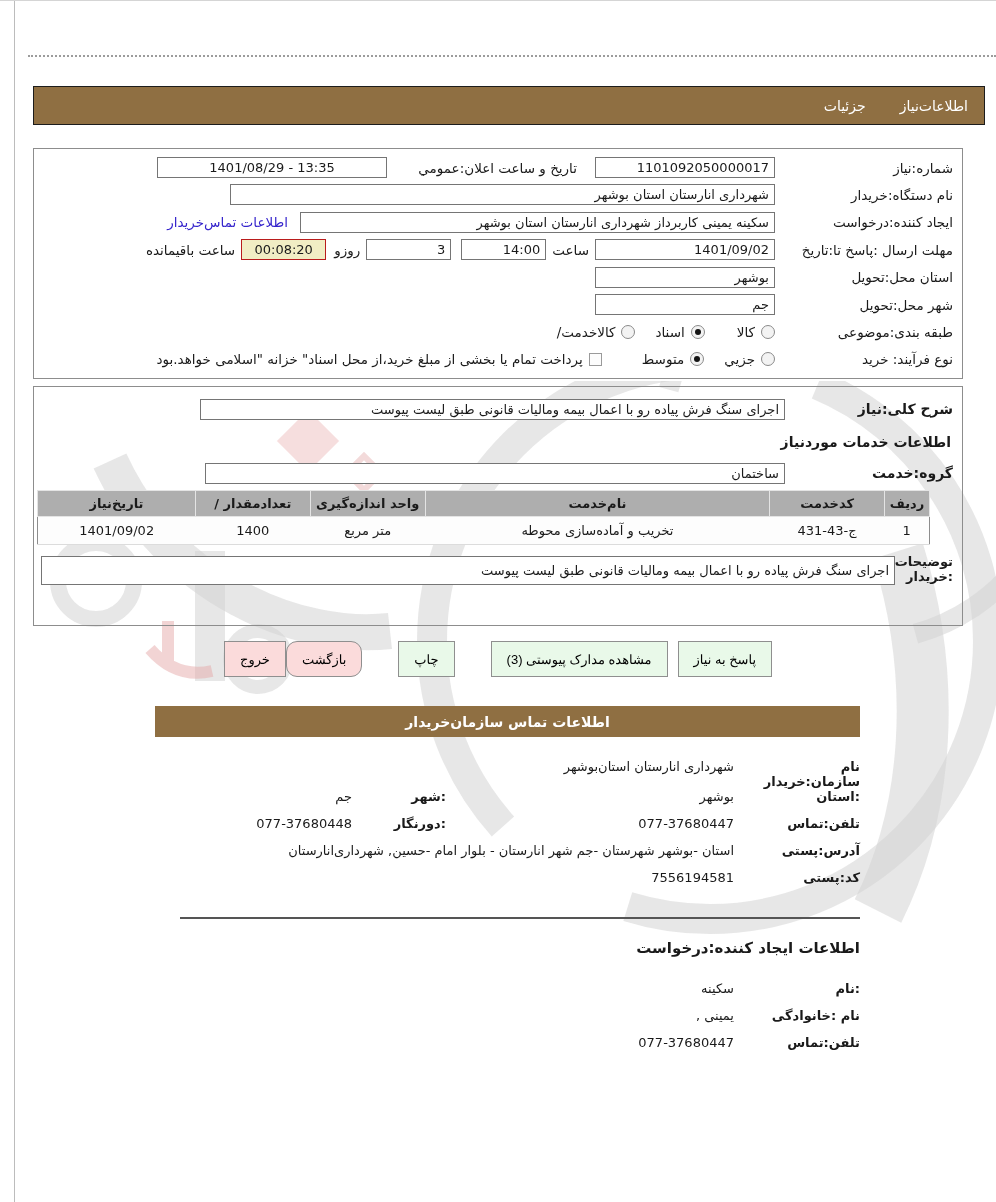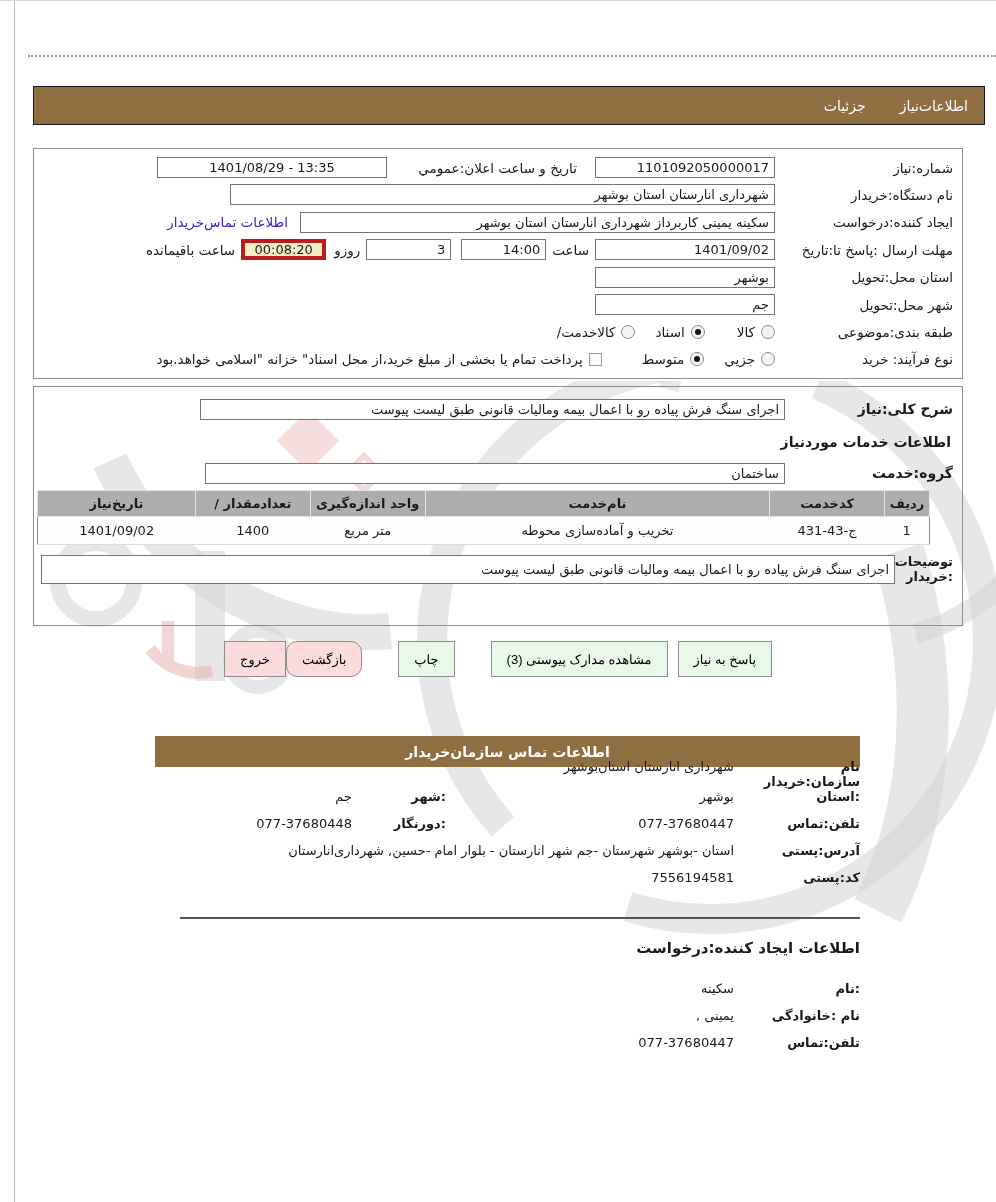--- a/index.html
+++ b/index.html
@@ -24,51 +24,51 @@
   .sec2 { top:385px; height:240px; padding:9px 9px 6px; }
 
   .frow { display:flex; align-items:center; height:25px; font-size:13.5px; white-space:nowrap; }
   .flabel { width:178px; flex:none; }
   .tbox { border:1px solid #757575; background:#fff; height:21px; display:flex; align-items:center;
           padding:0 5px; font-size:13px; flex:none; overflow:hidden; white-space:nowrap; }
   .w180{width:180px;} .w545{width:545px;} .w475{width:475px;} .w85{width:85px;} .w230{width:230px;}
   .center{justify-content:center;}
   .num { direction:ltr; unicode-bidi:isolate; }
   .link { color:#3524cc; margin-right:12px; cursor:pointer; font-size:13.5px; }
-  .countdown { background:#f1edc4; border:4px solid #b91c1c; }
+  .countdown { background:#f1edc4; border:1px solid #b91c1c; }
 
   .radio { width:14px; height:14px; border-radius:50%; border:1px solid #8a8a8a; background:#f3f3f3;
            position:relative; flex:none; }
   .radio.on::after { content:""; position:absolute; inset:3px; border-radius:50%; background:#141414; }
   .checkbox { width:13px; height:13px; border:1px solid #9a9a9a; background:#fcfcfc; flex:none; }
   .gap6{margin-right:6px;} .gap10{margin-right:10px;} .gap18{margin-right:18px;}
   .sec2 .desc-row { display:flex; align-items:center; height:26px; font-size:13.5px; }
   .desc-label { width:168px; flex:none; font-weight:bold; font-size:14px; }
   .w585{width:585px;} .w580{width:580px;}
   .svc-header { font-weight:bold; font-size:14px; margin:12px 2px 10px; }
 
   table.items { border-collapse:collapse; width:893px; margin:4px 23px 10px 4px; font-size:13px; }
   table.items th { background:#aeaeae; font-weight:bold; height:26px; border:1px solid #e4e4e4; padding:0 4px; }
   table.items td { height:28px; text-align:center; border-bottom:1px solid #dcdcdc; background:#fdfdfd; padding:0 4px; }
   table.items { border:1px solid #8d8d8d; }
   .col-row{width:45px;} .col-code{width:115px;} .col-name{width:345px;}
   .col-unit{width:115px;} .col-qty{width:115px;} .col-date{width:158px;}
 
-  .notes-row { display:flex; align-items:flex-start; margin-top:2px; }
+  .notes-row { display:flex; align-items:flex-end; margin-top:2px; }
   .notes-label { width:58px; flex:none; font-weight:bold; font-size:13px; line-height:1.15; }
   .notes-box { width:854px; height:29px; font-size:13px; }
 
   .btns { position:absolute; left:33px; width:930px; top:640px; display:flex; justify-content:center;
           align-items:center; z-index:3; }
   .btn { border:1px solid #8f8f8f; height:36px; display:flex; align-items:center; justify-content:center;
          padding:0 15px; font-size:13px; cursor:pointer; white-space:nowrap; }
   .btn.green { background:#e9f9e9; } .btn.pink { background:#fbdbdb; }
   .ml10{margin-left:10px;} .ml36{margin-left:36px;} .ml40{border-radius:11px;}
 
-  .bar2 { position:absolute; left:155px; width:705px; top:735px; height:31px; background:#8f6f42;
+  .bar2 { position:absolute; left:155px; width:705px; top:705px; height:31px; background:#8f6f42;
           color:#fff; display:flex; align-items:center; justify-content:center; font-weight:bold;
           font-size:14px; z-index:3; }
 
   .contact { position:absolute; left:155px; width:705px; top:758px; z-index:3; font-size:13px; }
   .crow { display:flex; align-items:flex-start; min-height:27px; }
   .cl1 { width:112px; flex:none; font-weight:bold; }
   .cv1 { width:302px; flex:none; padding-right:14px; }
   .cv1.wide { width:auto; flex:1; }
   .cl2 { width:80px; flex:none; font-weight:bold; }
   .cv2 { width:150px; flex:none; padding-right:14px; }

